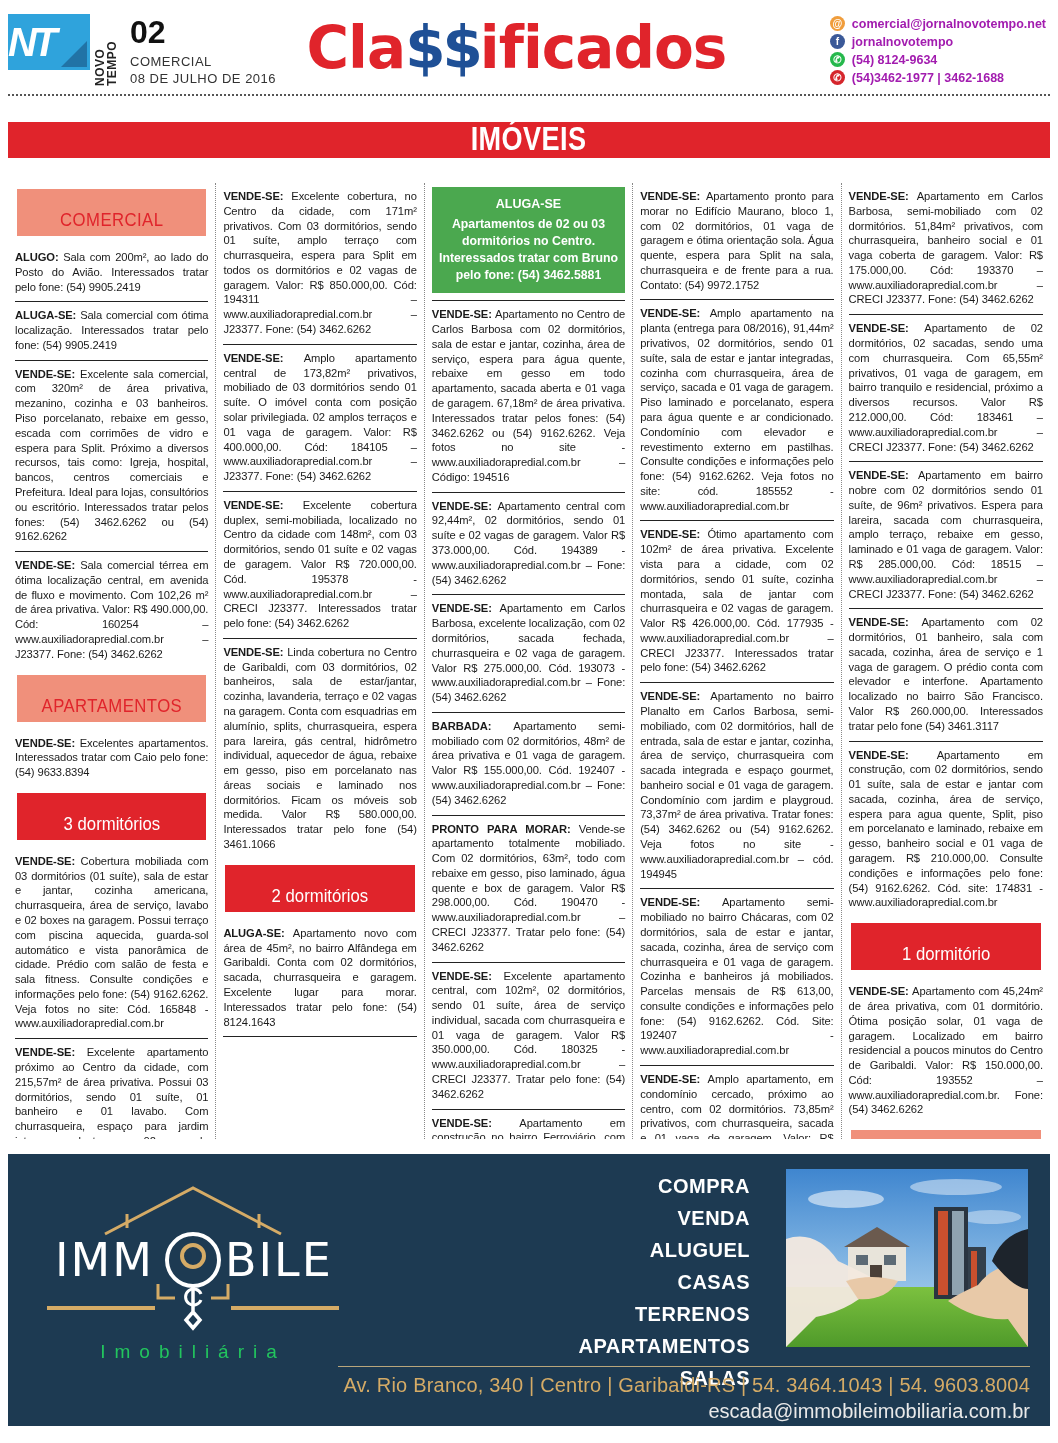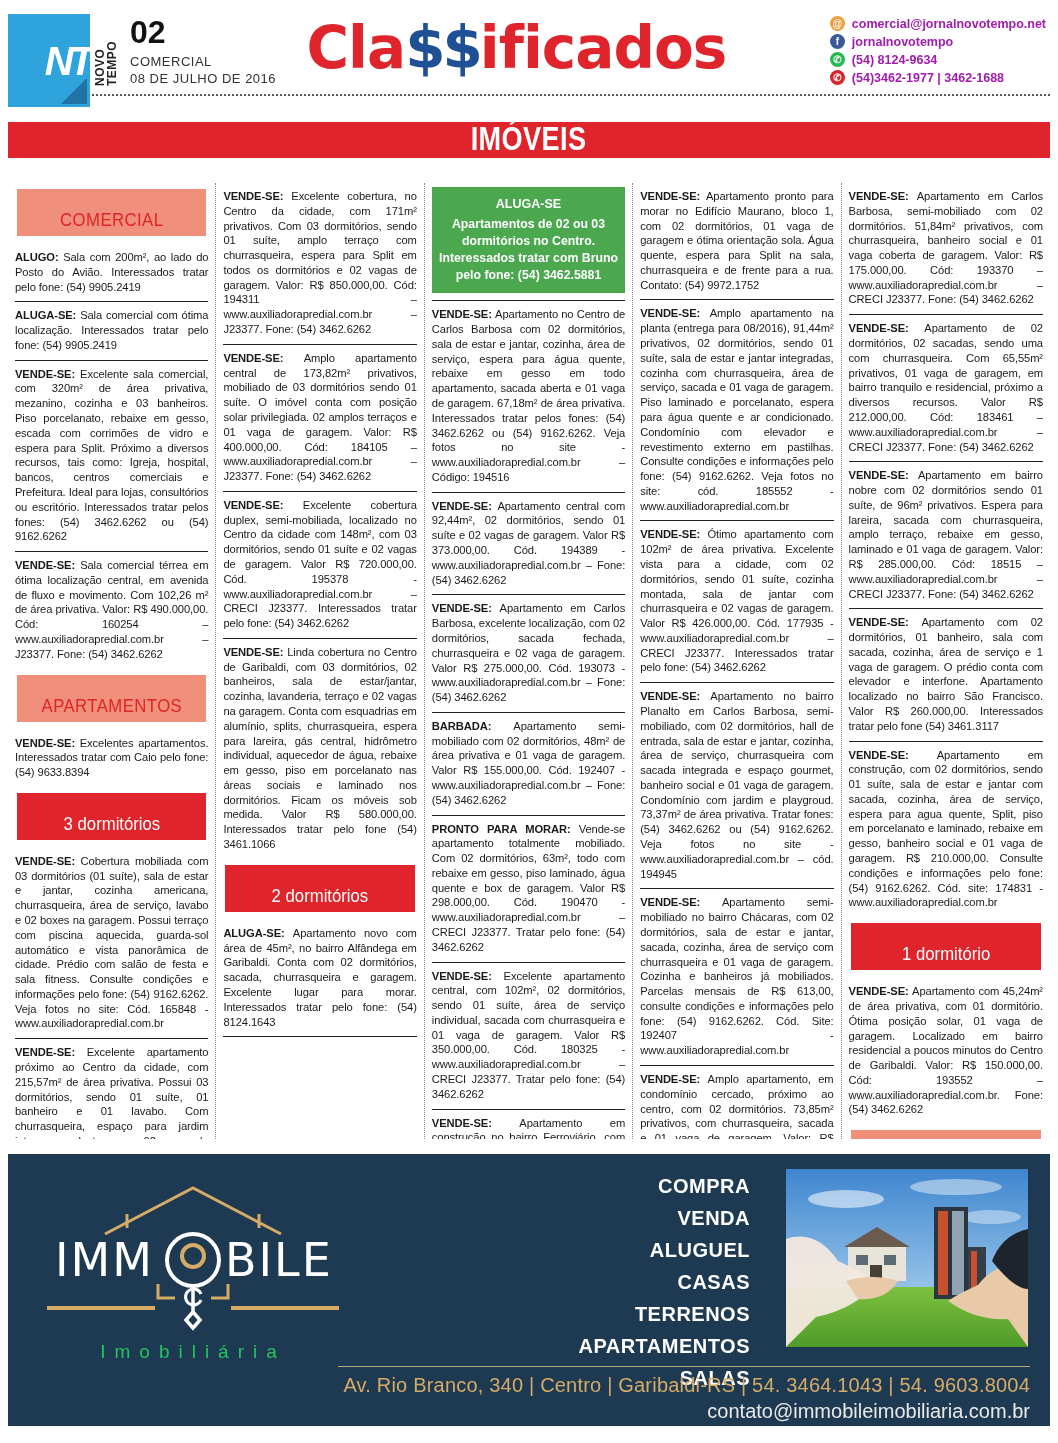--- a/index.html
+++ b/index.html
@@ -12,22 +12,22 @@
   }
   .page { padding: 8px 8px 0 8px; }
 
   
   .masthead {
     height: 84px; display: flex; align-items: flex-start;
     position: relative; padding-top: 6px;
   }
   .brandbox { display: flex; align-items: flex-start; gap: 4px; }
   .nt-logo {
-    width: 82px; height: 93px; background: #2fa3dc; position: relative;
-    display: flex; align-items: center; justify-content: flex-end;
+    width: 82px; height: 56px; background: #2fa3dc; position: relative;
+    display: flex; align-items: center; justify-content: flex-start;
   }
   .nt-logo .nt-text {
     color: #fff; font-weight: bold; font-size: 40px; font-style: italic;
     letter-spacing: -4px; line-height: 1;
   }
   .nt-logo .corner {
     position: absolute; right: 3px; bottom: 3px;
     width: 0; height: 0;
     border-left: 26px solid transparent; border-bottom: 26px solid #2173a6;
   }
@@ -307,16 +307,16 @@
         <path d="M0 178 L0 70 Q30 60 52 92 Q78 104 92 112 Q70 140 30 148 L0 178 Z" fill="#f3e9df" opacity="0.95"></path>
         <path d="M60 112 Q86 104 112 112 Q100 132 72 130 Z" fill="#e8c9a8"></path>
 
         <path d="M242 178 L242 96 Q210 92 192 116 Q170 126 162 132 Q190 152 222 150 L242 178 Z" fill="#e8c9a8"></path>
         <path d="M242 178 L242 60 Q216 66 206 92 Q228 120 242 120 Z" fill="#1d242c"></path>
       </svg>
     </div>
 
     <div class="footer-divider"></div>
     <div class="footer-address">Av. Rio Branco, 340 | Centro | Garibaldi-RS | 54. 3464.1043 | 54. 9603.8004</div>
-    <div class="footer-email">contato@immobileimobiliaria.com.br</div>
+    <div class="footer-email">escada@immobileimobiliaria.com.br</div>
   </div>
 
 </div>
 
 </body></html>

